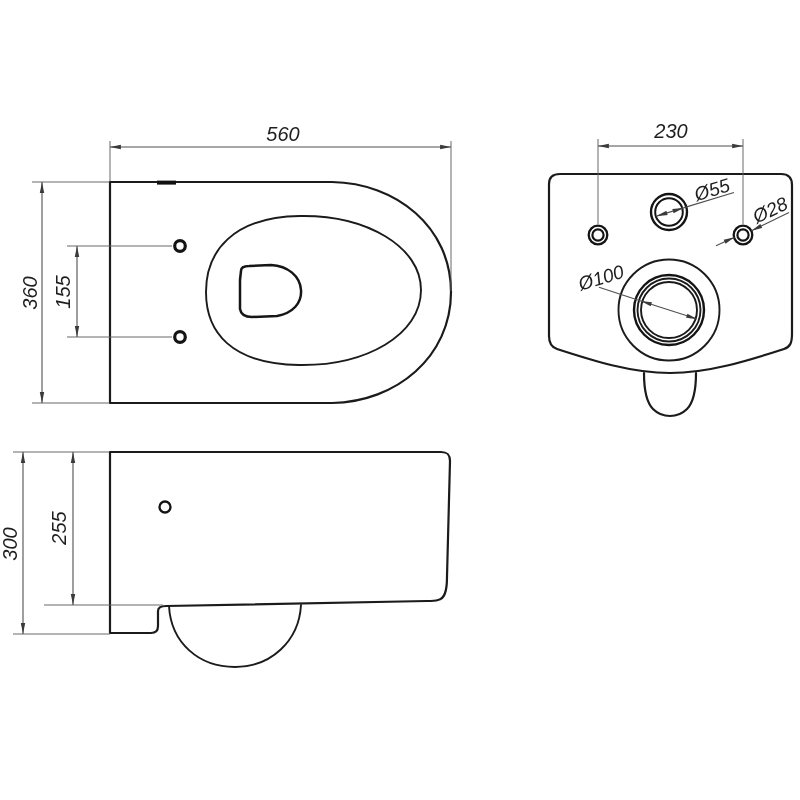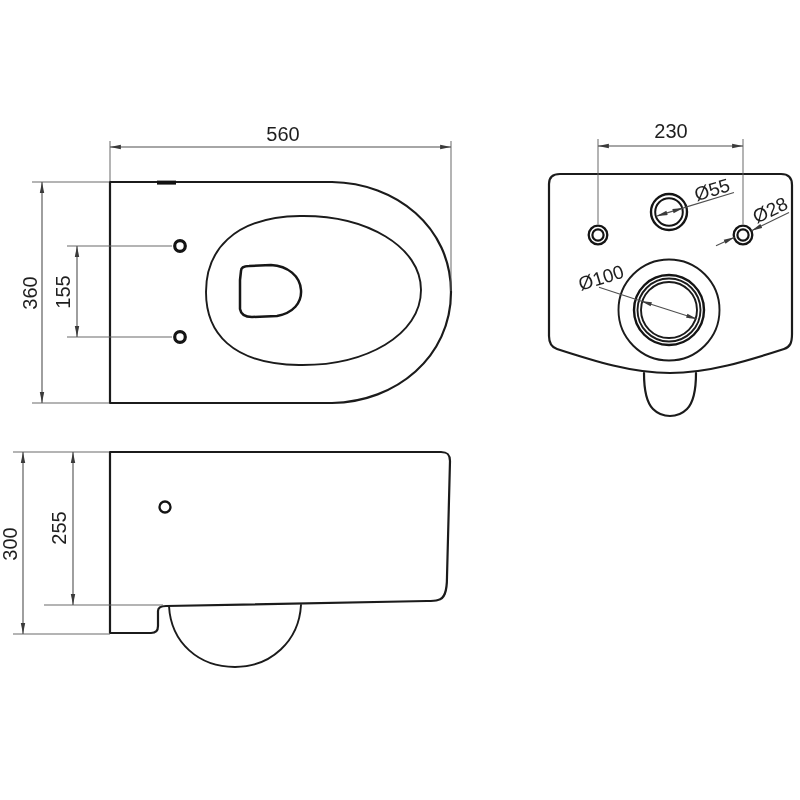--- a/index.html
+++ b/index.html
@@ -2,21 +2,21 @@
 <html><head>
 <meta charset="utf-8">
 <style>
   html,body{margin:0;padding:0;}
   body{
     width:800px;height:800px;
     background:#ffffff;
     font-family:"Liberation Sans", sans-serif;
     overflow:hidden;
   }
-  .canvas{position:relative;width:800px;height:800px;background:#ffffff;}
+  .canvas{position:relative;width:800px;height:800px;background:#ffffff;font-style:italic;}
   svg{display:block;}
   .ol  { fill:none; stroke:#1b1b1b; stroke-width:2.2; stroke-linecap:round; stroke-linejoin:round; }
   .ol2 { fill:none; stroke:#1b1b1b; stroke-width:1.9; stroke-linecap:round; stroke-linejoin:round; }
   .dim { stroke:#4f4f4f; stroke-width:1.1; fill:none; }
   .ext { stroke:#616161; stroke-width:0.95; fill:none; }
   .lbl { font-family:"Liberation Sans", sans-serif; font-size:20px; fill:#1e1e1e; text-anchor:middle; }
   .lbl-dia { font-size:19px; }
 </style>
 </head>
 <body>

